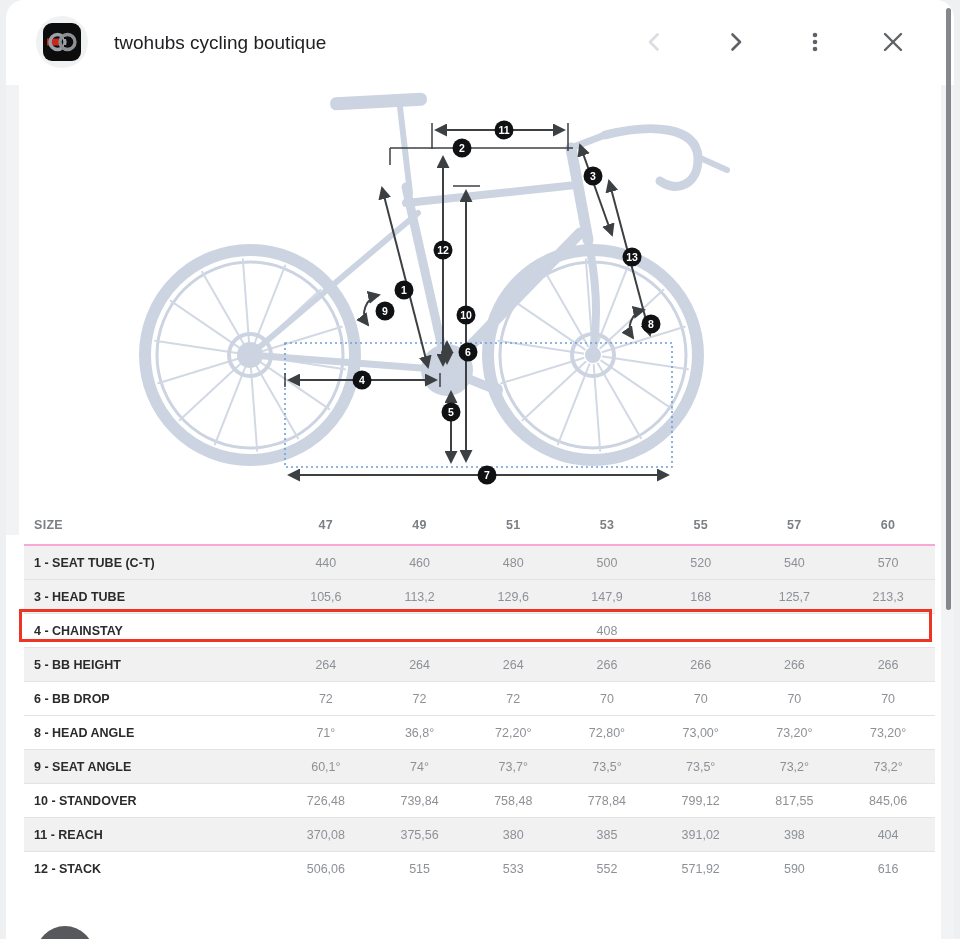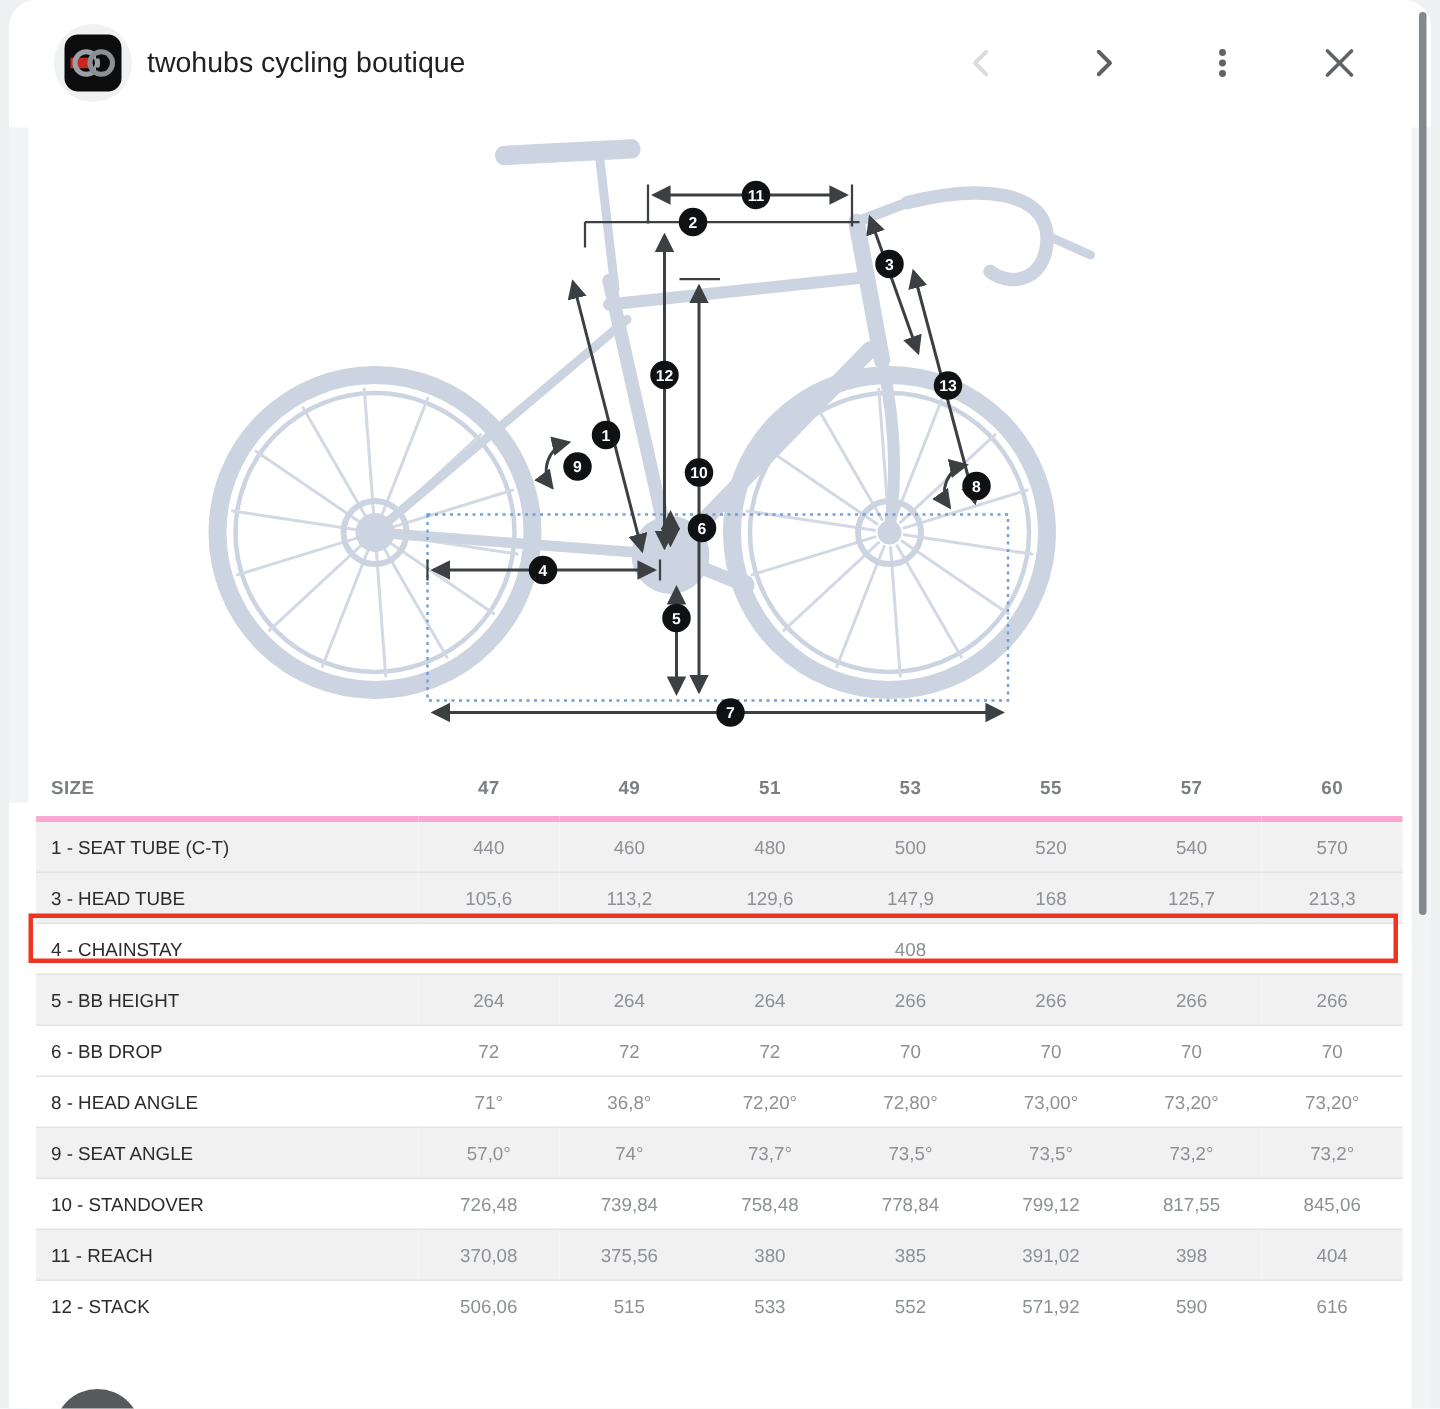--- a/index.html
+++ b/index.html
@@ -13,21 +13,21 @@
     background:#ffffff;border-radius:18px 18px 0 0;
   }
   
   .hdr{position:absolute;left:0;top:0;width:960px;height:85px;z-index:5;}
   .logo-wrap{
     position:absolute;left:36px;top:16px;width:52px;height:52px;border-radius:50%;
     background:#f0f1f3;display:flex;align-items:center;justify-content:center;cursor:pointer;
   }
   .logo-square{width:38px;height:38px;background:#0c0c0d;border-radius:9px;display:flex;align-items:center;justify-content:center;}
   .title{
-    position:absolute;left:98px;top:0;height:85px;display:flex;align-items:center;
+    position:absolute;left:114px;top:0;height:85px;display:flex;align-items:center;
     font-size:19px;color:#202124;cursor:pointer;white-space:nowrap;
   }
   .nav-btn{
     position:absolute;top:20px;width:44px;height:44px;border-radius:50%;
     display:flex;align-items:center;justify-content:center;cursor:pointer;
   }
   .nav-prev{left:633px;} .nav-next{left:713px;} .nav-more{left:793px;} .nav-close{left:871px;}
   
   .band-left{position:absolute;left:6px;top:85px;width:13px;height:450px;background:#f1f3f4;}
   .band-right{position:absolute;left:941px;top:85px;width:13px;height:854px;background:#f1f3f4;}
@@ -35,25 +35,25 @@
   
   .image-area{position:absolute;left:19px;top:85px;width:922px;height:854px;background:#fff;cursor:pointer;}
   .diagram{position:absolute;left:9px;top:0;}
   
   .geo-table{
     position:absolute;left:5px;top:420px;width:911px;
     border-collapse:collapse;table-layout:fixed;font-size:12.5px;
   }
   .geo-table th{
     height:37px;color:#7b7f84;font-weight:bold;text-align:center;
-    border-bottom:4px solid #f9a8d4;letter-spacing:.3px;
+    border-bottom:2px solid #f9a8d4;letter-spacing:.3px;
   }
   .geo-table td{height:33px;text-align:center;color:#8d9196;padding:0;}
   .geo-table .label{text-align:left;padding-left:10px;}
-  .geo-table td.label{color:#2b2b2b;font-weight:normal;}
+  .geo-table td.label{color:#2b2b2b;font-weight:bold;}
   .geo-table tr.data{border-top:1px solid #e3e3e3;}
   .geo-table tr.striped{background:#f1f1f2;}
   .col-label{width:255px;}
   
   .highlight-box{
     position:absolute;left:19px;top:609px;width:913px;height:33px;
     box-sizing:border-box;border:3px solid #ee3524;z-index:6;
   }
   
   .fab-circle{
@@ -350,21 +350,21 @@
           <td>71°</td>
           <td>36,8°</td>
           <td>72,20°</td>
           <td>72,80°</td>
           <td>73,00°</td>
           <td>73,20°</td>
           <td>73,20°</td>
         </tr>
         <tr class="data striped">
           <td class="label">9 - SEAT ANGLE</td>
-          <td>57,0°</td>
+          <td>60,1°</td>
           <td>74°</td>
           <td>73,7°</td>
           <td>73,5°</td>
           <td>73,5°</td>
           <td>73,2°</td>
           <td>73,2°</td>
         </tr>
         <tr class="data">
           <td class="label">10 - STANDOVER</td>
           <td>726,48</td>

